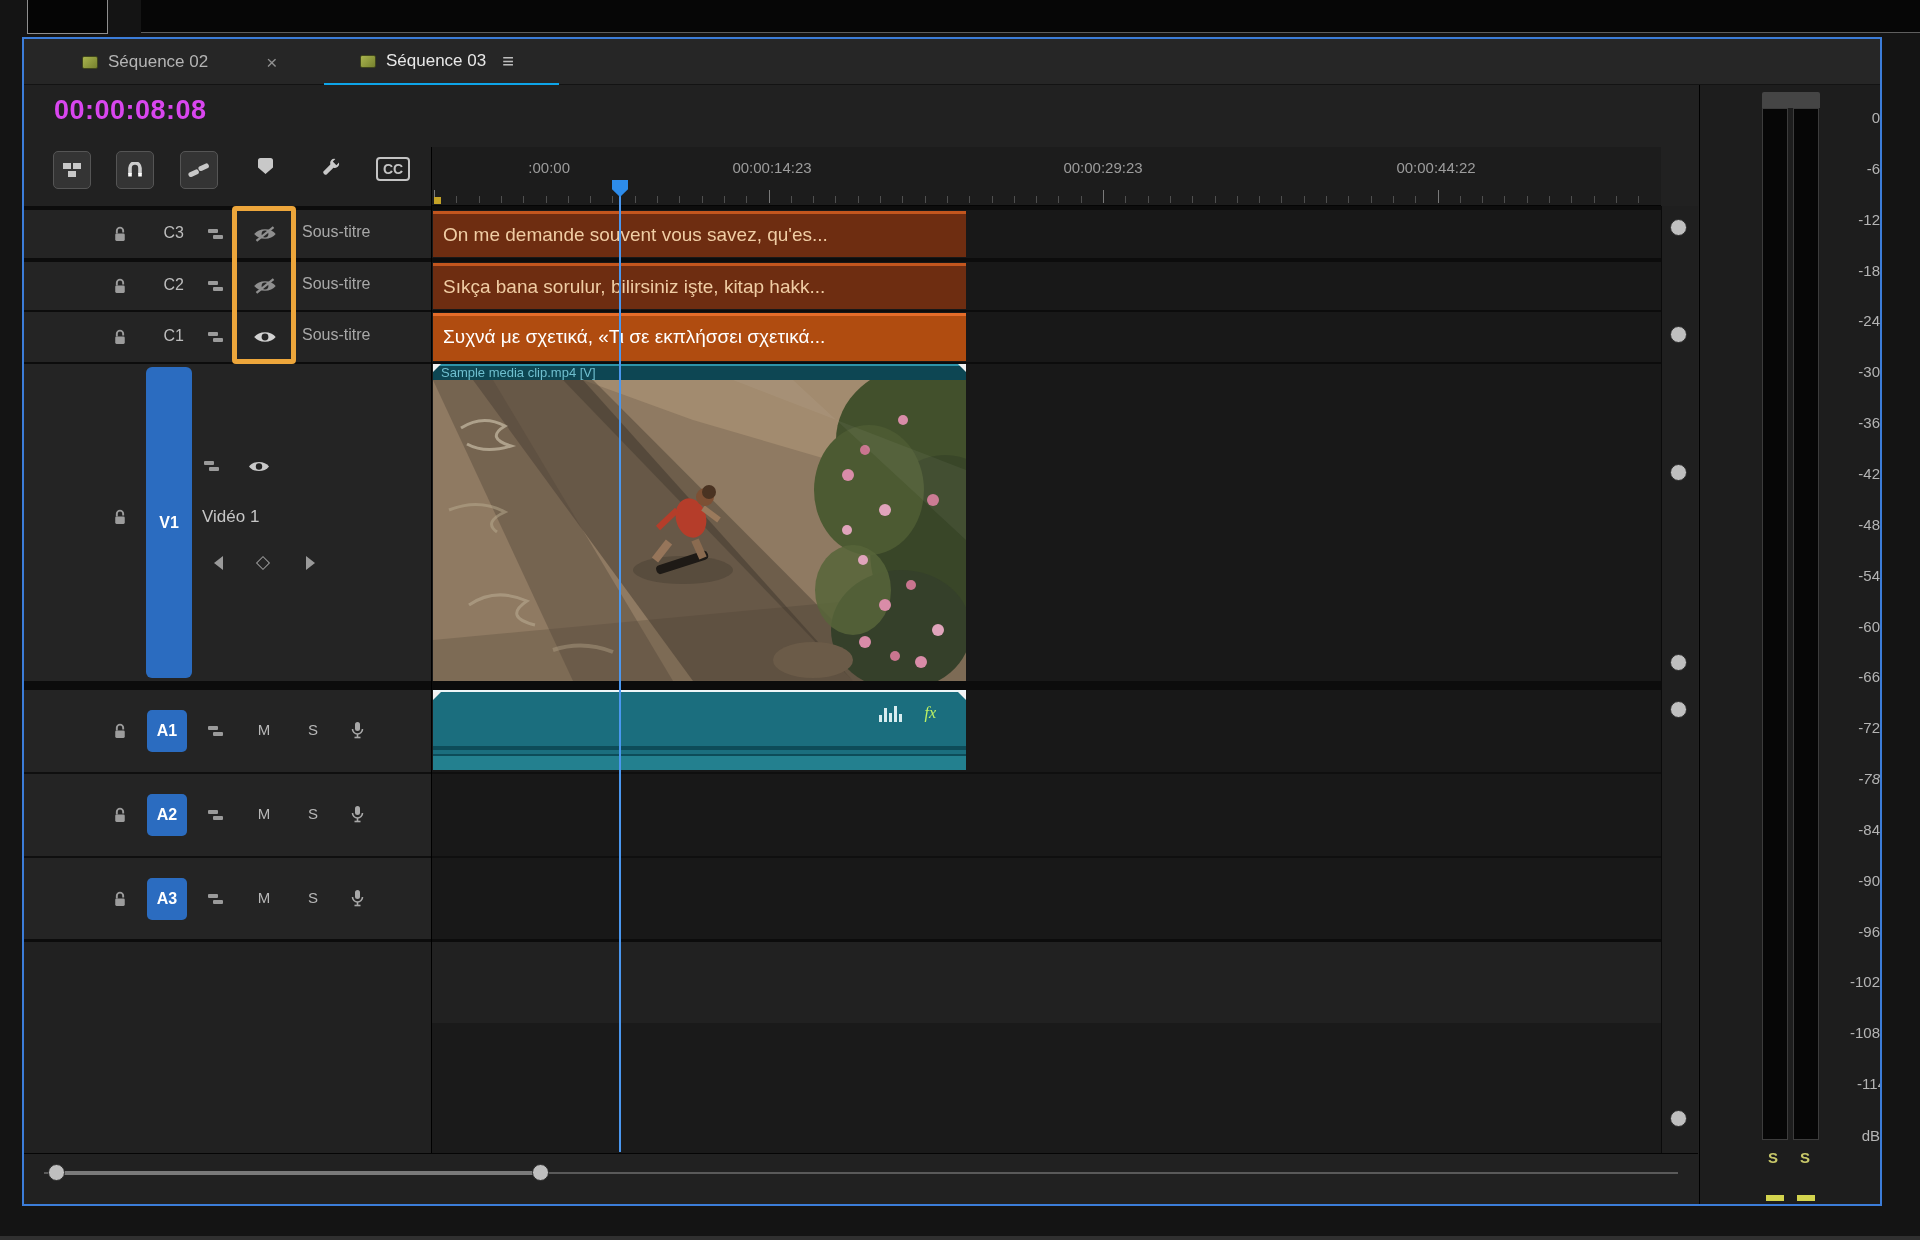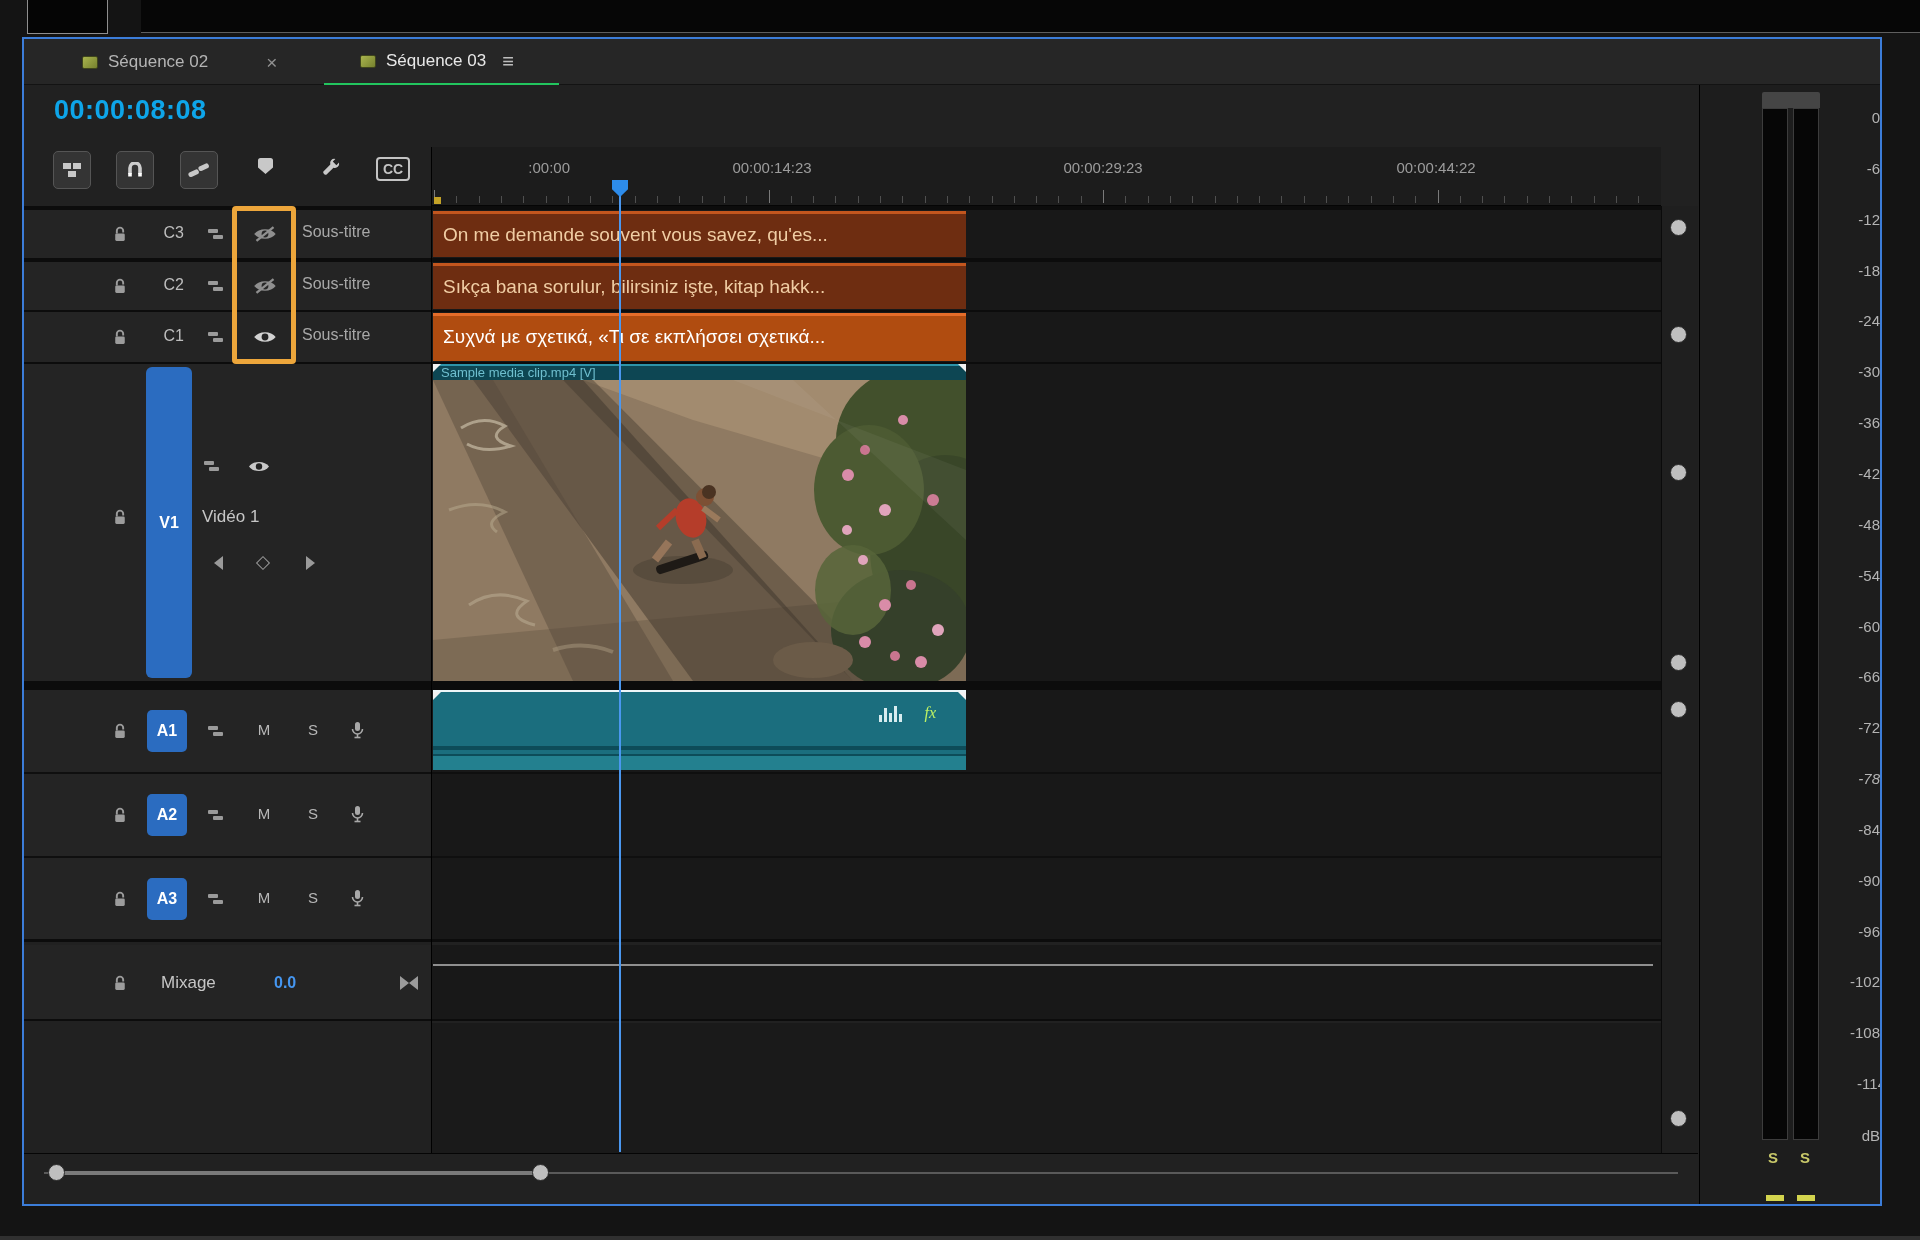--- a/index.html
+++ b/index.html
@@ -9,27 +9,27 @@
   
   .chrome-box{position:absolute;background:#050505;border:1px solid #8f8f8f;border-top:none}
   .chrome-wide{position:absolute;background:#060606;border-bottom:1px solid #5f5f5f}
 
   
   .panel{position:absolute;left:22px;top:37px;width:1860px;height:1169px;background:#212121;border:2px solid #3c7dd9;overflow:hidden}
 
   
   .tabbar{position:absolute;left:0;top:0;width:100%;height:46px;background:#262626;border-bottom:1px solid #131313}
   .tab{position:absolute;top:0;height:46px;display:flex;align-items:center;font-size:17px;color:#b4b4b4;cursor:pointer}
-  .tab.active{color:#e8e8e8;border-bottom:2px solid #22c55e}
+  .tab.active{color:#e8e8e8;border-bottom:2px solid #0ea5e9}
   .seq-icon{display:inline-block;width:16px;height:13px;border-radius:2px;background:linear-gradient(135deg,#a9b44e,#76812e);border:1px solid #3f451c;margin-right:10px}
   .tab-close{color:#909090;font-size:19px;line-height:19px}
   .tab-menu{color:#bdbdbd;font-size:20px;line-height:20px}
 
   
-  .timecode{position:absolute;left:30px;top:56px;font-size:27px;font-weight:700;letter-spacing:.5px;color:#0ea5e9;cursor:text}
+  .timecode{position:absolute;left:30px;top:56px;font-size:27px;font-weight:700;letter-spacing:.5px;color:#d946ef;cursor:text}
 
   
   .tool-btn{position:absolute;top:112px;width:38px;height:38px;background:#343434;border:1px solid #555;border-radius:5px;display:flex;align-items:center;justify-content:center;cursor:pointer}
   .tool-ico{position:absolute;top:118px;display:flex;align-items:center;justify-content:center;cursor:pointer}
   .cc-badge{border:2px solid #c4c4c4;border-radius:4px;color:#c4c4c4;font-size:14px;font-weight:700;padding:2px 5px}
 
   
   .ruler{position:absolute;left:407px;top:108px;width:1230px;height:59px;background:#1c1c1c;border-left:1px solid #000;border-bottom:1px solid #050505;cursor:pointer}
   .ruler-label{position:absolute;top:12px;width:140px;text-align:center;font-size:15px;color:#9c9c9c}
   .tick{position:absolute;bottom:2px;width:1px;height:7px;background:#4f4f4f}
@@ -438,35 +438,20 @@
         <span class="ms" style="left:277px;top:31px">S</span>
         <svg style="position:absolute;left:327px;top:31px;width:13px;height:18px;cursor:pointer" viewBox="0 0 13 18">
             <rect x="4" y="1" width="5" height="9" rx="2.5" fill="#a8a8a8"></rect>
             <path d="M1.5 8 a5 5 0 0 0 10 0" fill="none" stroke="#a8a8a8" stroke-width="1.6"></path>
             <line x1="6.5" y1="13" x2="6.5" y2="16" stroke="#a8a8a8" stroke-width="1.6"></line>
             <line x1="3.5" y1="16.5" x2="9.5" y2="16.5" stroke="#a8a8a8" stroke-width="1.6"></line>
           </svg>
       </div>
     </div>
 
-    <div class="row" style="top:906px;height:76px;border-bottom:2px solid #0c0c0c">
-      <div class="row-head">
-        <svg class="lock-btn" style="top:29px" viewBox="0 0 15 17">
-            <path d="M4.5 8 V5.5 a3 3 0 0 1 6 0 V7" fill="none" stroke="#9c9c9c" stroke-width="1.8"></path>
-            <rect x="3" y="8" width="9" height="7" rx="1.2" fill="#9c9c9c"></rect>
-          </svg>
-        <span style="position:absolute;left:137px;top:28px;font-size:17px;color:#c6c6c6">Mixage</span>
-        <span style="position:absolute;left:250px;top:29px;font-size:16px;font-weight:700;color:#4596f0;cursor:text">0.0</span>
-        <span style="position:absolute;left:376px;top:31px;display:flex;cursor:pointer">
-          <span style="width:0;height:0;border-top:7px solid transparent;border-bottom:7px solid transparent;border-left:9px solid #9a9a9a"></span>
-          <span style="width:0;height:0;border-top:7px solid transparent;border-bottom:7px solid transparent;border-right:9px solid #9a9a9a"></span>
-        </span>
-      </div>
-      <div style="position:absolute;left:409px;top:19px;width:1220px;height:2px;background:#8f8f8f;cursor:ns-resize"></div>
-    </div>
 
     <div style="position:absolute;left:0;top:984px;width:407px;height:130px;background:#212121"></div>
     <div style="position:absolute;left:407px;top:984px;width:1230px;height:130px;background:#1a1a1a"></div>
 
     <div class="vline" style="left:407px;top:167px;height:947px"></div>
 
     <div class="playhead-head"></div>
     <div class="playhead-line"></div>
 
     <div class="annotation"></div>

